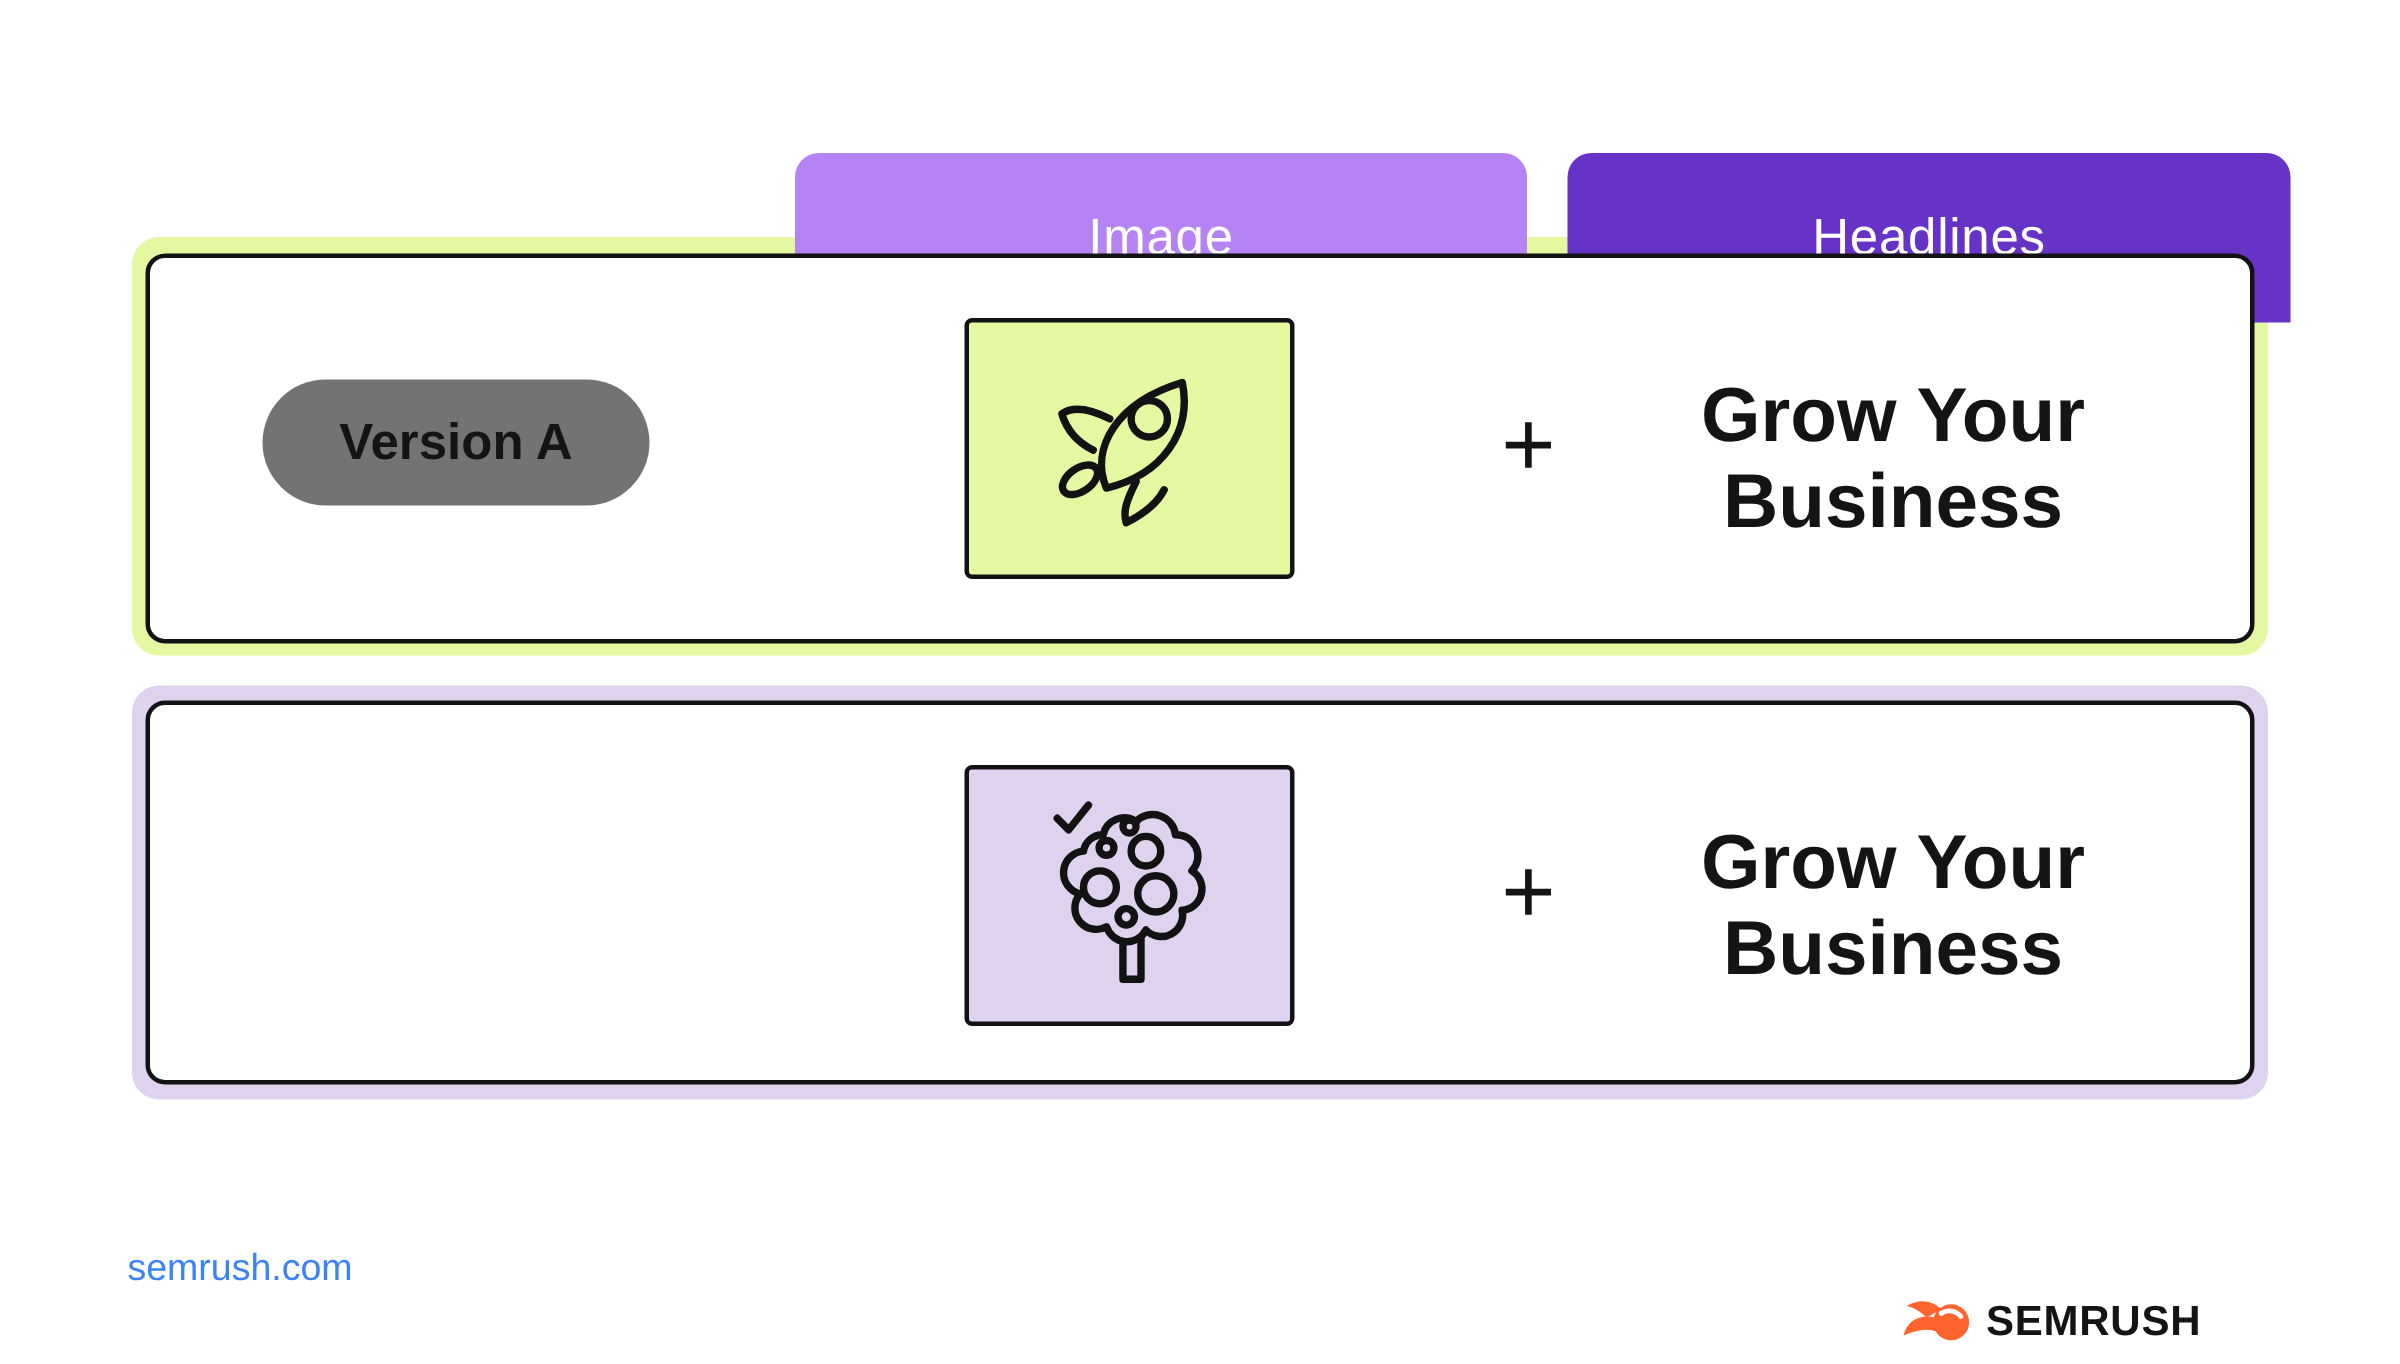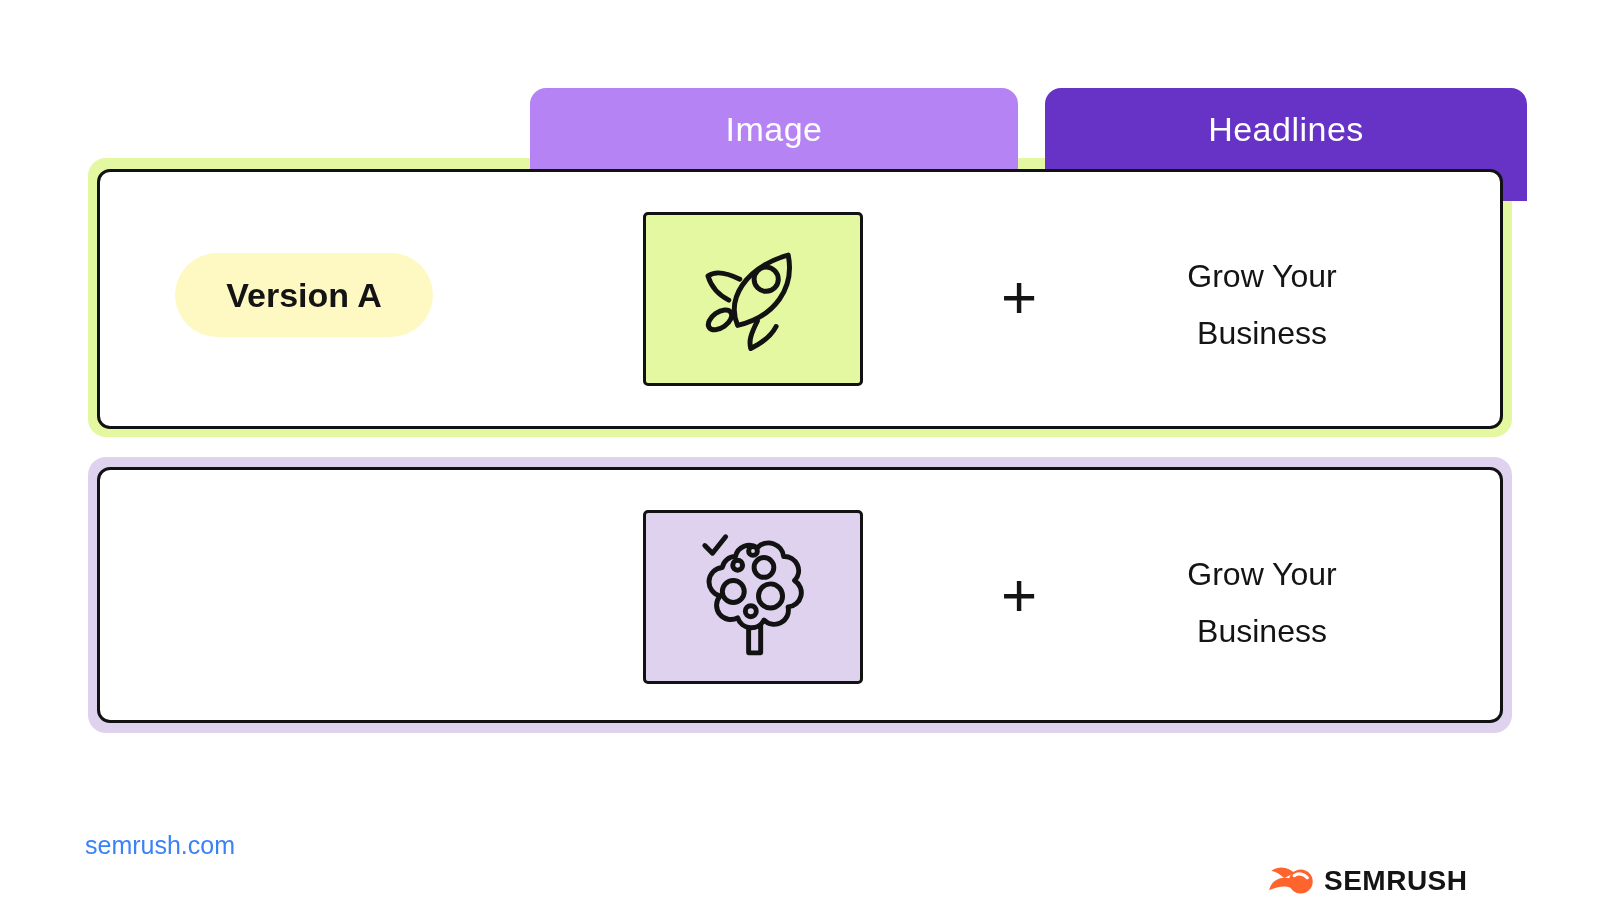--- a/index.html
+++ b/index.html
@@ -1,49 +1,49 @@
 <!DOCTYPE html>
 <html><head>
 <meta charset="utf-8">
 <style>
   html,body{margin:0;padding:0;background:#ffffff;}
   body{font-family:"Liberation Sans", sans-serif; color:#141414;}
   .canvas{position:relative;width:1600px;height:909px;background:#ffffff;overflow:hidden;}
 
   
-  .tab{position:absolute;top:88px;height:113px;border-radius:16px 16px 0 0;z-index:2;
-       display:flex;justify-content:center;align-items:flex-start;}
+  .tab{position:absolute;top:102px;height:113px;border-radius:16px 16px 0 0;z-index:2;
+       display:flex;justify-content:center;align-items:center;}
   .tab span{display:block;line-height:83px;font-size:34px;font-weight:500;color:#ffffff;letter-spacing:.5px;}
   .tab-image{left:530px;width:488px;background:#b583f4;}
   .tab-headlines{left:1021px;width:482px;background:#6733c6;margin-left:24px;}
 
   
   .ring{position:absolute;left:88px;width:1424px;border-radius:18px;z-index:1;}
   .ring-a{top:158px;height:279px;background:#e4f7a1;}
   .ring-b{top:457px;height:276px;background:#ded2ee;}
   .inner{position:absolute;left:97px;width:1406px;background:#ffffff;border:3px solid #121212;
          border-radius:13px;z-index:3;box-sizing:border-box;}
   .inner-a{top:169px;height:260px;}
   .inner-b{top:467px;height:256px;}
 
   .pill{position:absolute;left:75px;top:81px;width:258px;height:84px;border-radius:42px;
         display:flex;align-items:center;justify-content:center;font-size:34px;font-weight:700;color:#141414;}
-  .pill-a{background:#fef9c3;}
+  .pill-a{background:#737373;}
   .pill-b{background:#ded2ee;}
 
   .iconbox{position:absolute;left:543px;top:40px;width:220px;height:174px;border:3px solid #121212;
            border-radius:5px;box-sizing:border-box;display:flex;align-items:center;justify-content:center;}
   .iconbox-a{background:#e4f7a1;}
   .iconbox-b{background:#ded2ee;}
 
   .plus{position:absolute;left:896px;top:104px;width:46px;height:46px;font-size:62px;font-weight:300;
         line-height:42px;text-align:center;color:#141414;}
 
   .headline{position:absolute;left:1022px;top:76px;width:280px;text-align:center;
-            font-size:32px;line-height:57px;font-weight:400;color:#141414;}
+            font-size:51px;line-height:57px;font-weight:700;color:#141414;}
 
   
   .site-caption{position:absolute;left:85px;top:831px;font-size:25px;color:#3b82f6;}
   .brand{position:absolute;left:1268px;top:864px;display:flex;align-items:center;gap:8px;}
   .brand-text{font-size:28px;font-weight:800;letter-spacing:.5px;color:#141414;}
   svg{display:block;}
 </style>
 </head>
 <body>
 

